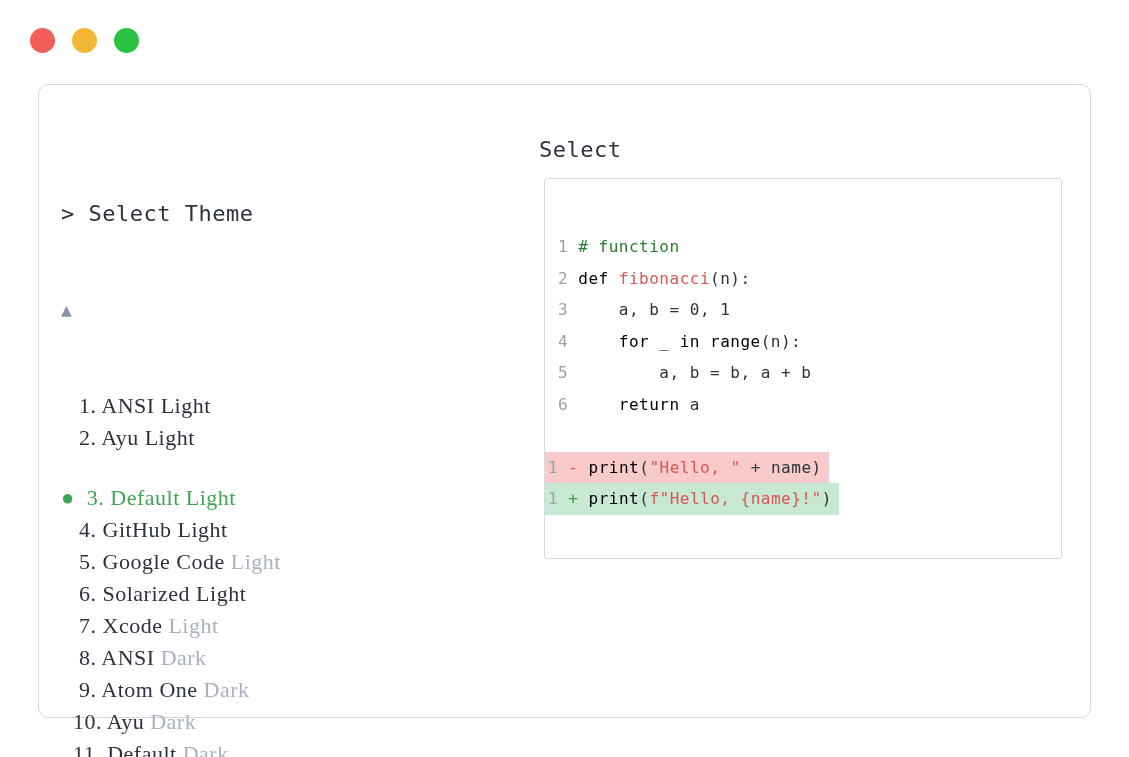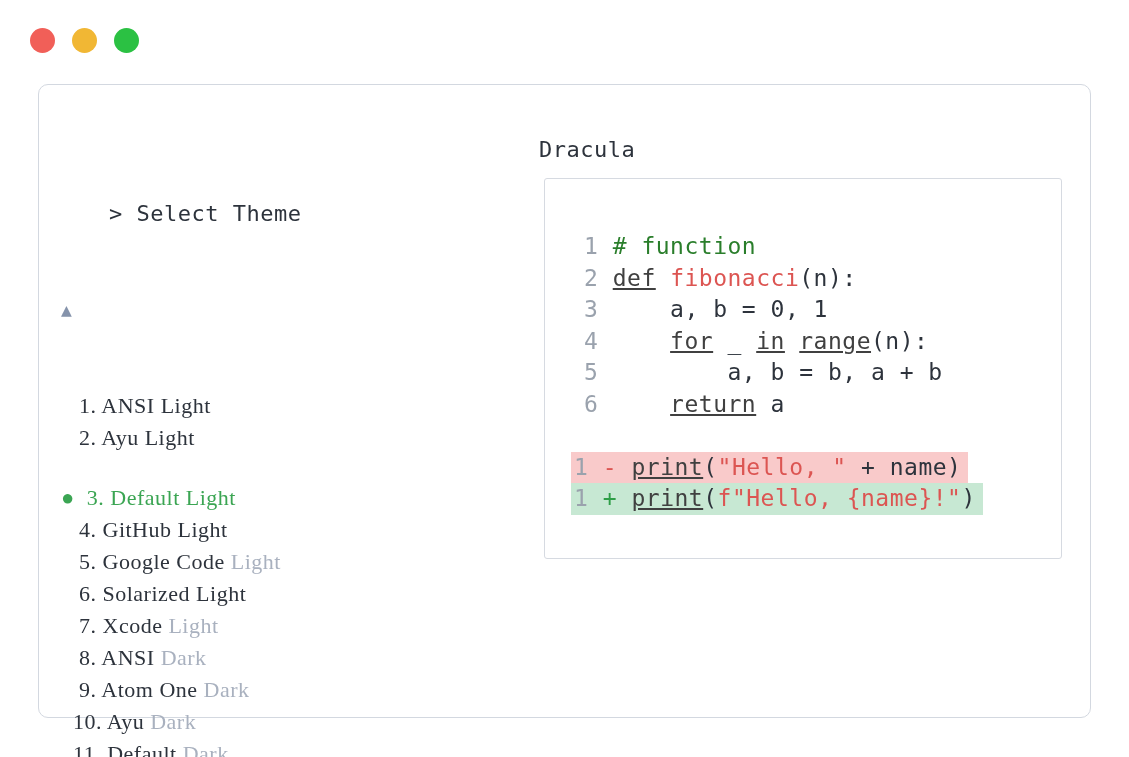--- a/index.html
+++ b/index.html
@@ -24,21 +24,21 @@
     border-radius: 10px;
     background: #ffffff;
   }
   .left-col {
     position: absolute; left: 22px; top: 49px;
     font-size: 22px; line-height: 32px;
     letter-spacing: 0.5px;
     color: #2d333c;
     white-space: pre;
   }
-  .prompt-row { color: #2d333c; margin-left: 48px; }
+  .prompt-row { color: #2d333c; }
   .scroll-arrow { display: block; }
   .scroll-up { color: #8593ab; font-size: 18px; }
   .theme-row { white-space: pre; cursor: default; font-family: Liberation Serif, serif; }
   .theme-row .variant.muted { color: #a9b1bf; }
   .theme-row.selected, .theme-row.selected .variant { color: #3ba553; margin-top: 28px; }
   .theme-row .bullet { color: #3ba553; }
   .preview-title {
     position: absolute; left: 500px; top: 49px;
     font-size: 22px; line-height: 32px; letter-spacing: 0.5px;
     color: #2d333c;
@@ -46,35 +46,34 @@
   .preview-pane {
     position: absolute; left: 505px; top: 93px;
     width: 518px; height: 381px;
     border: 1.5px solid #d6dae1;
     border-radius: 3px;
     background: #ffffff;
     overflow: hidden;
   }
   .code {
     padding-top: 52px;
-    font-size: 23px; line-height: 31.5px;
+    font-size: 16px; line-height: 31.5px;
     letter-spacing: 0.5px;
     white-space: pre;
     color: #2d333c;
-    margin-left: 26px;
   }
   .code-line { padding-left: 13px; min-height: 31.5px; }
   .code-line.diff-row { padding-left: 0; }
   .diff-chip { display: inline-block; padding-left: 3px; padding-right: 7px; }
   .diff-removed { background: #f9caca; }
   .diff-added  { background: #c7e8d3; }
   .lineno { color: #9aa2ad; }
   .tok-plain { color: #2d333c; }
   .tok-comment { color: #2a7e2b; }
-  .tok-keyword { color: #404040; text-decoration: underline; }
+  .tok-keyword { color: #000000; }
   .tok-func { color: #dc5552; text-align: center; }
   .tok-string { color: #dc5552; }
   .sign-minus { color: #dc5552; }
   .sign-plus { color: #2e9e47; }
 </style>
 </head>
 <body>
 
 <div class="traffic-lights">
   <span class="traffic-light" style="background:#f15f58"></span>
@@ -85,19 +84,19 @@
 <div class="panel">
 
   <div class="left-col">
     <div class="prompt-row">&gt; Select Theme</div>
     <div class="scroll-arrow scroll-up">▲</div>
     <div id="theme-list"><div class="theme-row"><span class="prefix">  </span><span class="num"> 1. </span><span class="name">ANSI</span><span class="variant"> Light</span></div><div class="theme-row"><span class="prefix">  </span><span class="num"> 2. </span><span class="name">Ayu</span><span class="variant"> Light</span></div><div class="theme-row selected"><span class="bullet">● </span><span class="num"> 3. </span><span class="name">Default</span><span class="variant"> Light</span></div><div class="theme-row"><span class="prefix">  </span><span class="num"> 4. </span><span class="name">GitHub</span><span class="variant"> Light</span></div><div class="theme-row"><span class="prefix">  </span><span class="num"> 5. </span><span class="name">Google Code</span><span class="variant muted"> Light</span></div><div class="theme-row"><span class="prefix">  </span><span class="num"> 6. </span><span class="name">Solarized</span><span class="variant"> Light</span></div><div class="theme-row"><span class="prefix">  </span><span class="num"> 7. </span><span class="name">Xcode</span><span class="variant muted"> Light</span></div><div class="theme-row"><span class="prefix">  </span><span class="num"> 8. </span><span class="name">ANSI</span><span class="variant muted"> Dark</span></div><div class="theme-row"><span class="prefix">  </span><span class="num"> 9. </span><span class="name">Atom One</span><span class="variant muted"> Dark</span></div><div class="theme-row"><span class="prefix">  </span><span class="num">10. </span><span class="name">Ayu</span><span class="variant muted"> Dark</span></div><div class="theme-row"><span class="prefix">  </span><span class="num">11. </span><span class="name">Default</span><span class="variant muted"> Dark</span></div><div class="theme-row"><span class="prefix">  </span><span class="num">12. </span><span class="name">Dracula</span><span class="variant muted"> Dark</span></div></div>
     
     
   </div>
 
-  <div class="preview-title">Dracula</div>
+  <div class="preview-title">Select</div>
 
   <div class="preview-pane">
     <div class="code" id="code-area"><div class="code-line"><span class="lineno">1</span> <span class="tok-comment"># function</span></div><div class="code-line"><span class="lineno">2</span> <span class="tok-keyword">def</span><span class="tok-plain"> </span><span class="tok-func">fibonacci</span><span class="tok-plain">(n):</span></div><div class="code-line"><span class="lineno">3</span> <span class="tok-plain">    a, b = 0, 1</span></div><div class="code-line"><span class="lineno">4</span> <span class="tok-plain">    </span><span class="tok-keyword">for</span><span class="tok-plain"> _ </span><span class="tok-keyword">in</span><span class="tok-plain"> </span><span class="tok-keyword">range</span><span class="tok-plain">(n):</span></div><div class="code-line"><span class="lineno">5</span> <span class="tok-plain">        a, b = b, a + b</span></div><div class="code-line"><span class="lineno">6</span> <span class="tok-plain">    </span><span class="tok-keyword">return</span><span class="tok-plain"> a</span></div><div class="code-line"></div><div class="code-line diff-row"><span class="diff-chip diff-removed"><span class="lineno">1</span> <span class="sign-minus">-</span> <span class="tok-keyword">print</span><span class="tok-plain">(</span><span class="tok-string">"Hello, "</span><span class="tok-plain"> + name)</span></span></div><div class="code-line diff-row"><span class="diff-chip diff-added"><span class="lineno">1</span> <span class="sign-plus">+</span> <span class="tok-keyword">print</span><span class="tok-plain">(</span><span class="tok-string">f"Hello, {name}!"</span><span class="tok-plain">)</span></span></div></div>
   </div>
 
 </div>
 
 </body></html>

